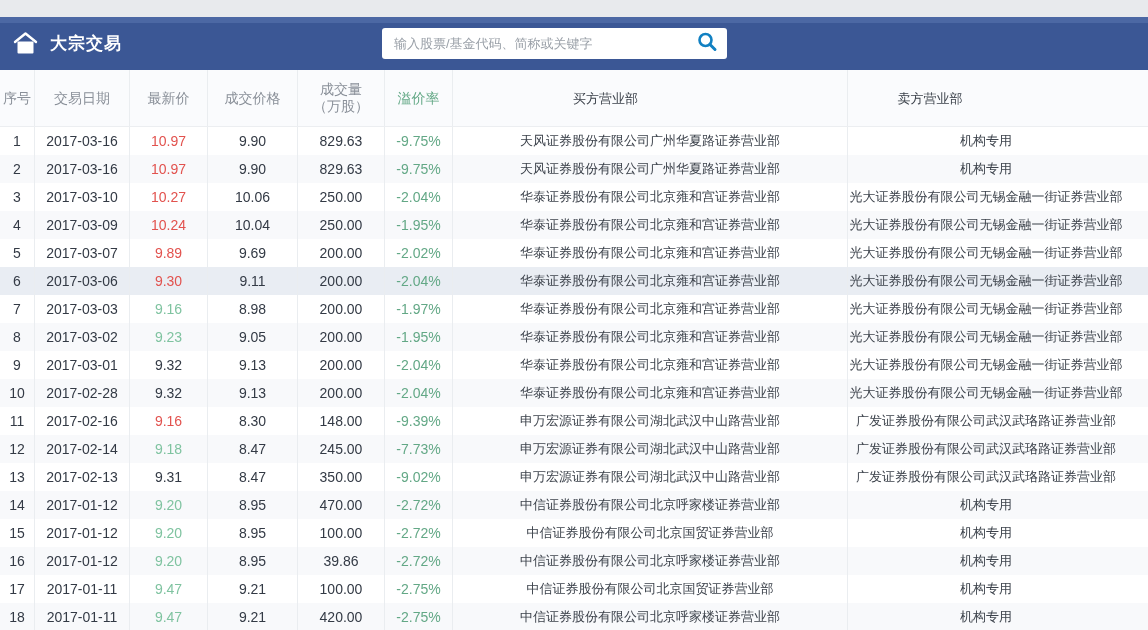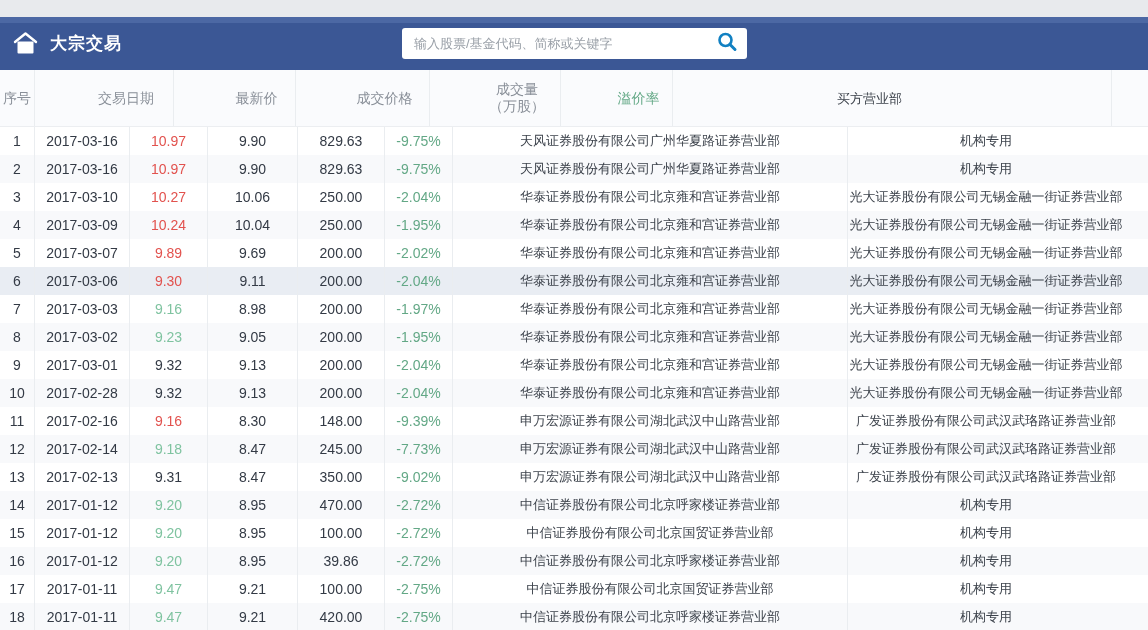--- a/index.html
+++ b/index.html
@@ -16,21 +16,21 @@
     height:53px;
     background:linear-gradient(to bottom, var(--bar-light) 0, var(--bar-light) 6px, var(--bar) 6px, var(--bar) 100%);
     display:flex; align-items:center;
     position:relative;
   }
   .brand { display:flex; align-items:center; gap:10px; padding-left:10px; }
   .home-ic { width:30px; height:30px; display:flex; align-items:center; justify-content:center; cursor:pointer; }
   .title { color:#ffffff; font-size:17px; font-weight:bold; letter-spacing:1px; }
 
   .searchbox {
-    position:absolute; left:402px; top:11px;
+    position:absolute; left:382px; top:11px;
     width:345px; height:31px;
     background:#ffffff; border-radius:3px;
     display:flex; align-items:center; overflow:hidden;
   }
   .searchbox input {
     flex:1; height:100%; border:none; outline:none;
     padding:0 10px 0 12px; font-size:13px; color:#444;
     font-family:inherit; background:transparent;
   }
   .searchbox input::placeholder { color:#9aa0a8; }
@@ -40,21 +40,20 @@
   }
 
   
   .grid-row {
     display:grid;
     grid-template-columns:35px 95px 78px 90px 87px 68px 395px minmax(0,1fr);
   }
   .thead {
     height:57px; background:#fafbfd;
     border-bottom:1px solid #eceef1;
-    gap:44px;
   }
   .thead .td {
     color:#8a9099; font-size:14px;
     display:flex; align-items:center; justify-content:center;
     text-align:center; white-space:pre-line; line-height:17px;
   }
   .thead .td.c-buyer  { padding-right:89px; }
   .thead .td.c-seller { padding-right:136px; }
 
   .tbody { background:#fff; border-bottom:1px solid #dfe2e6; }

